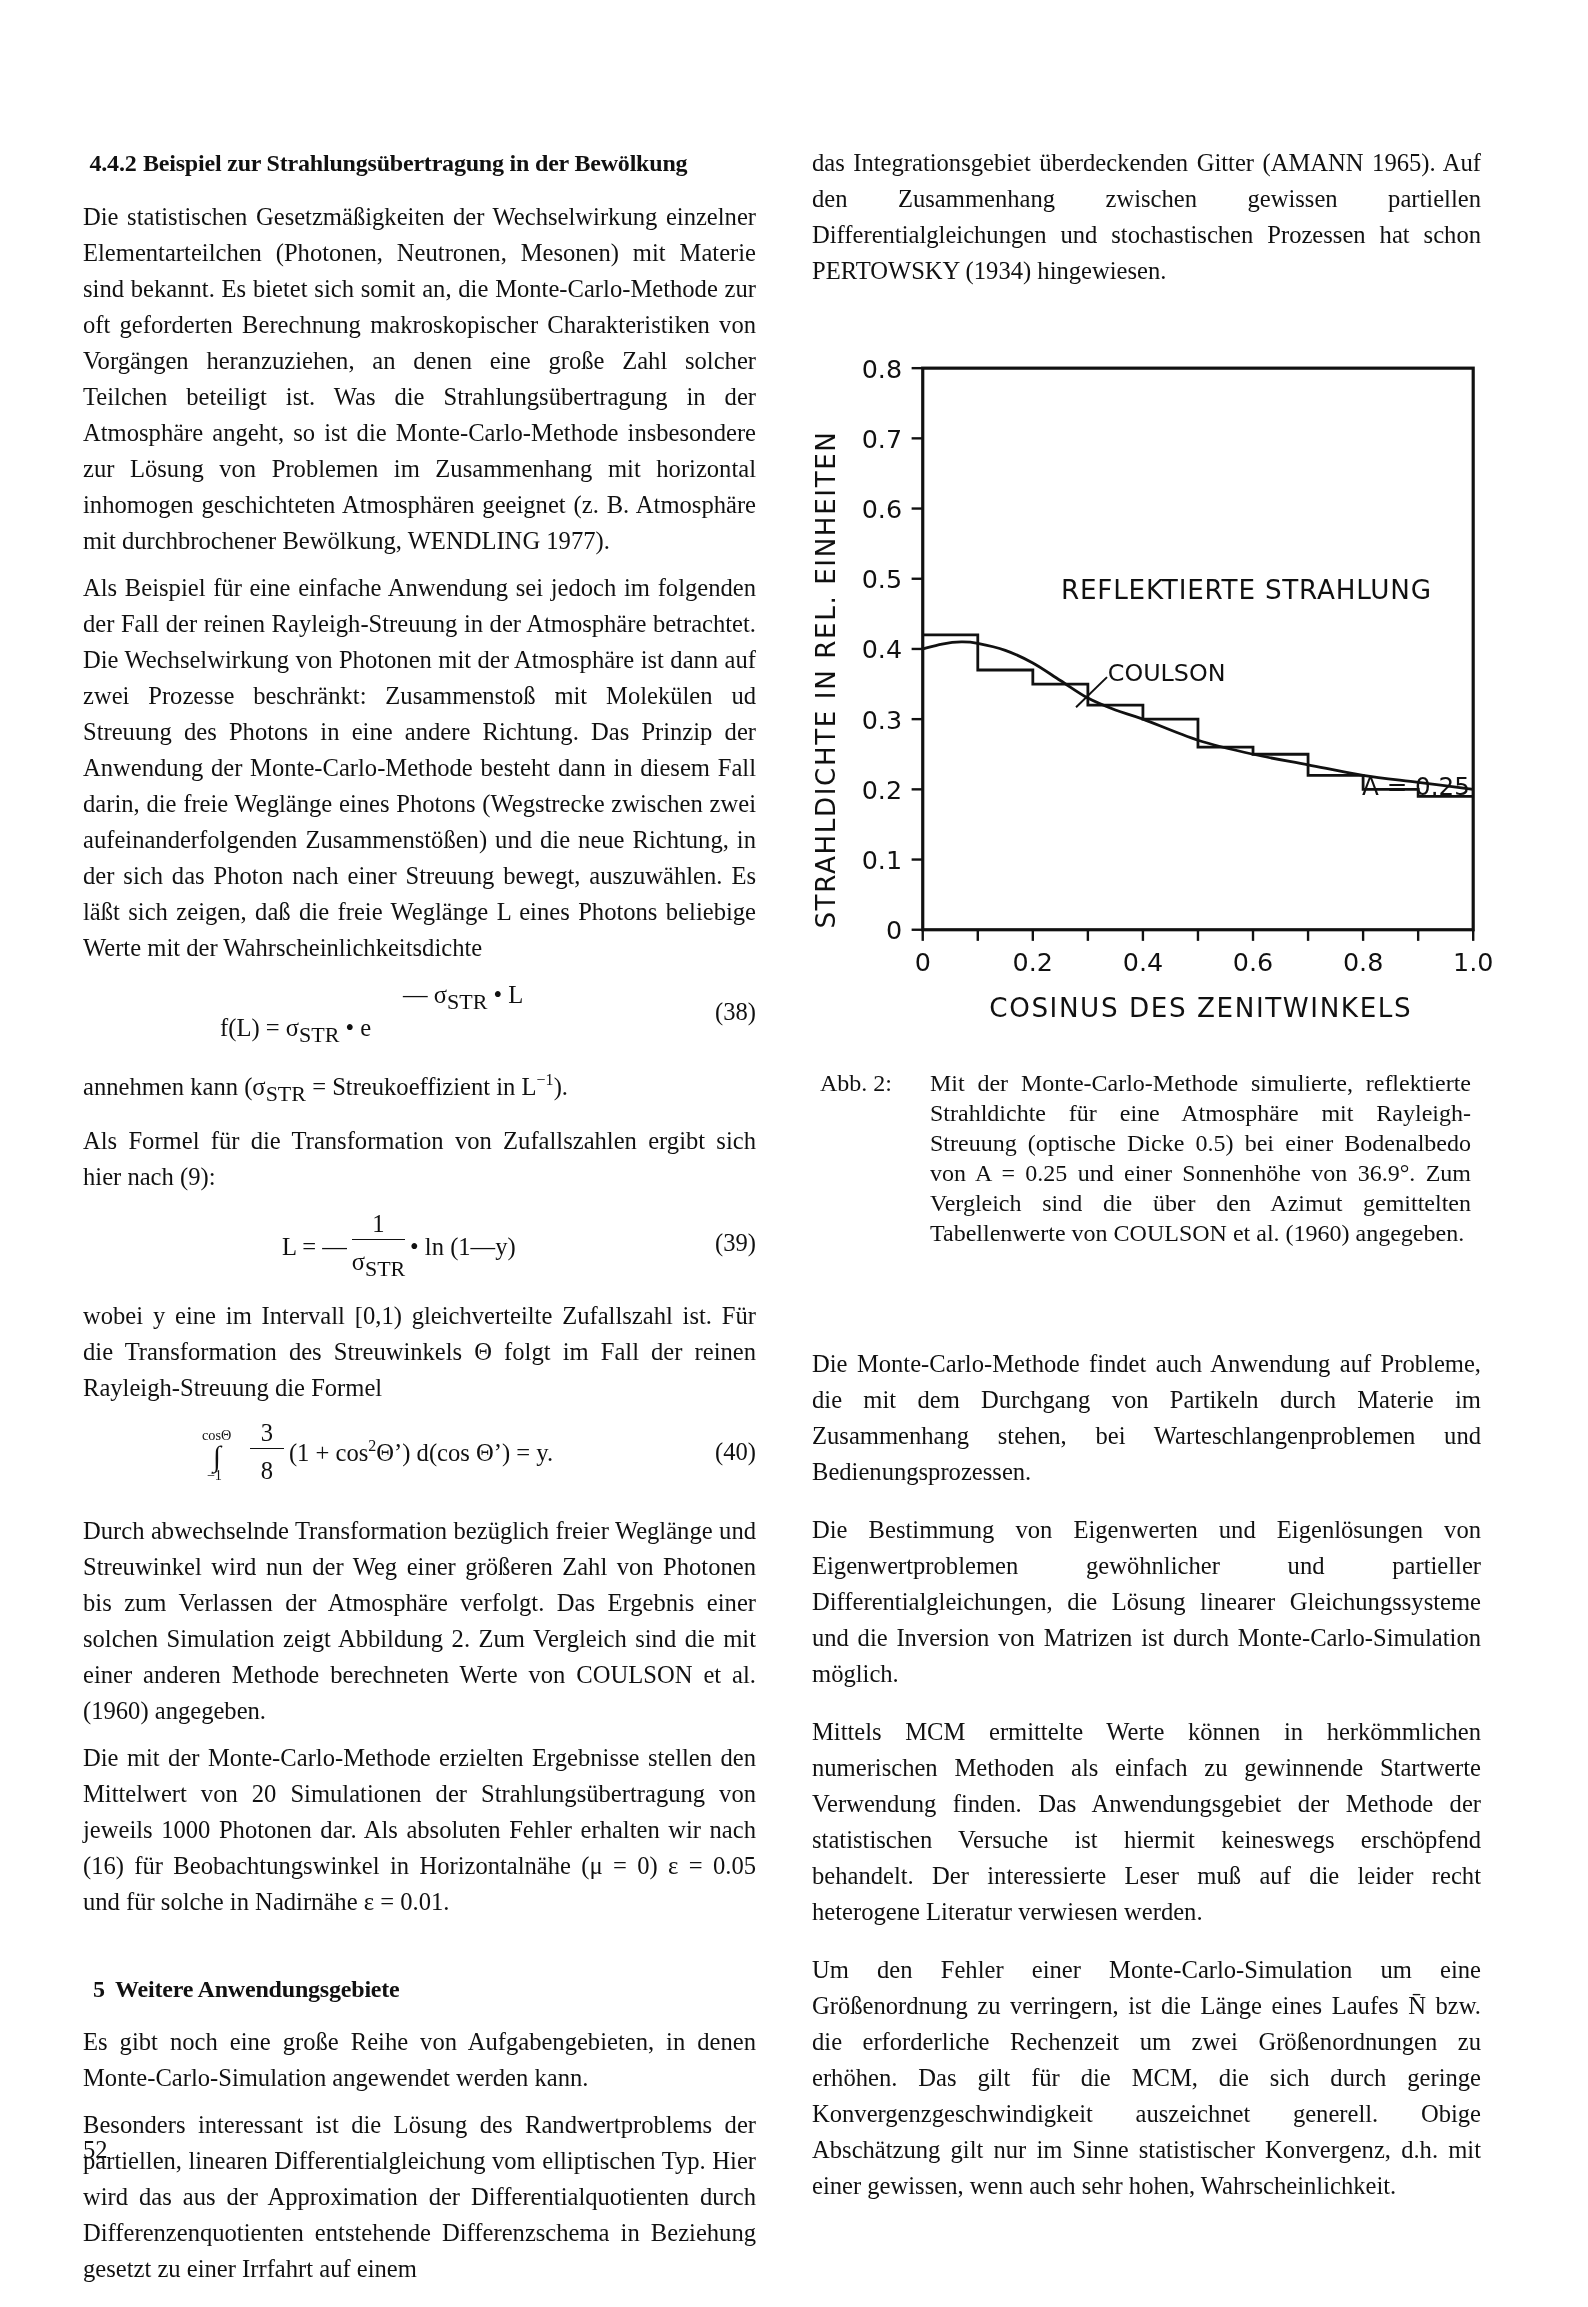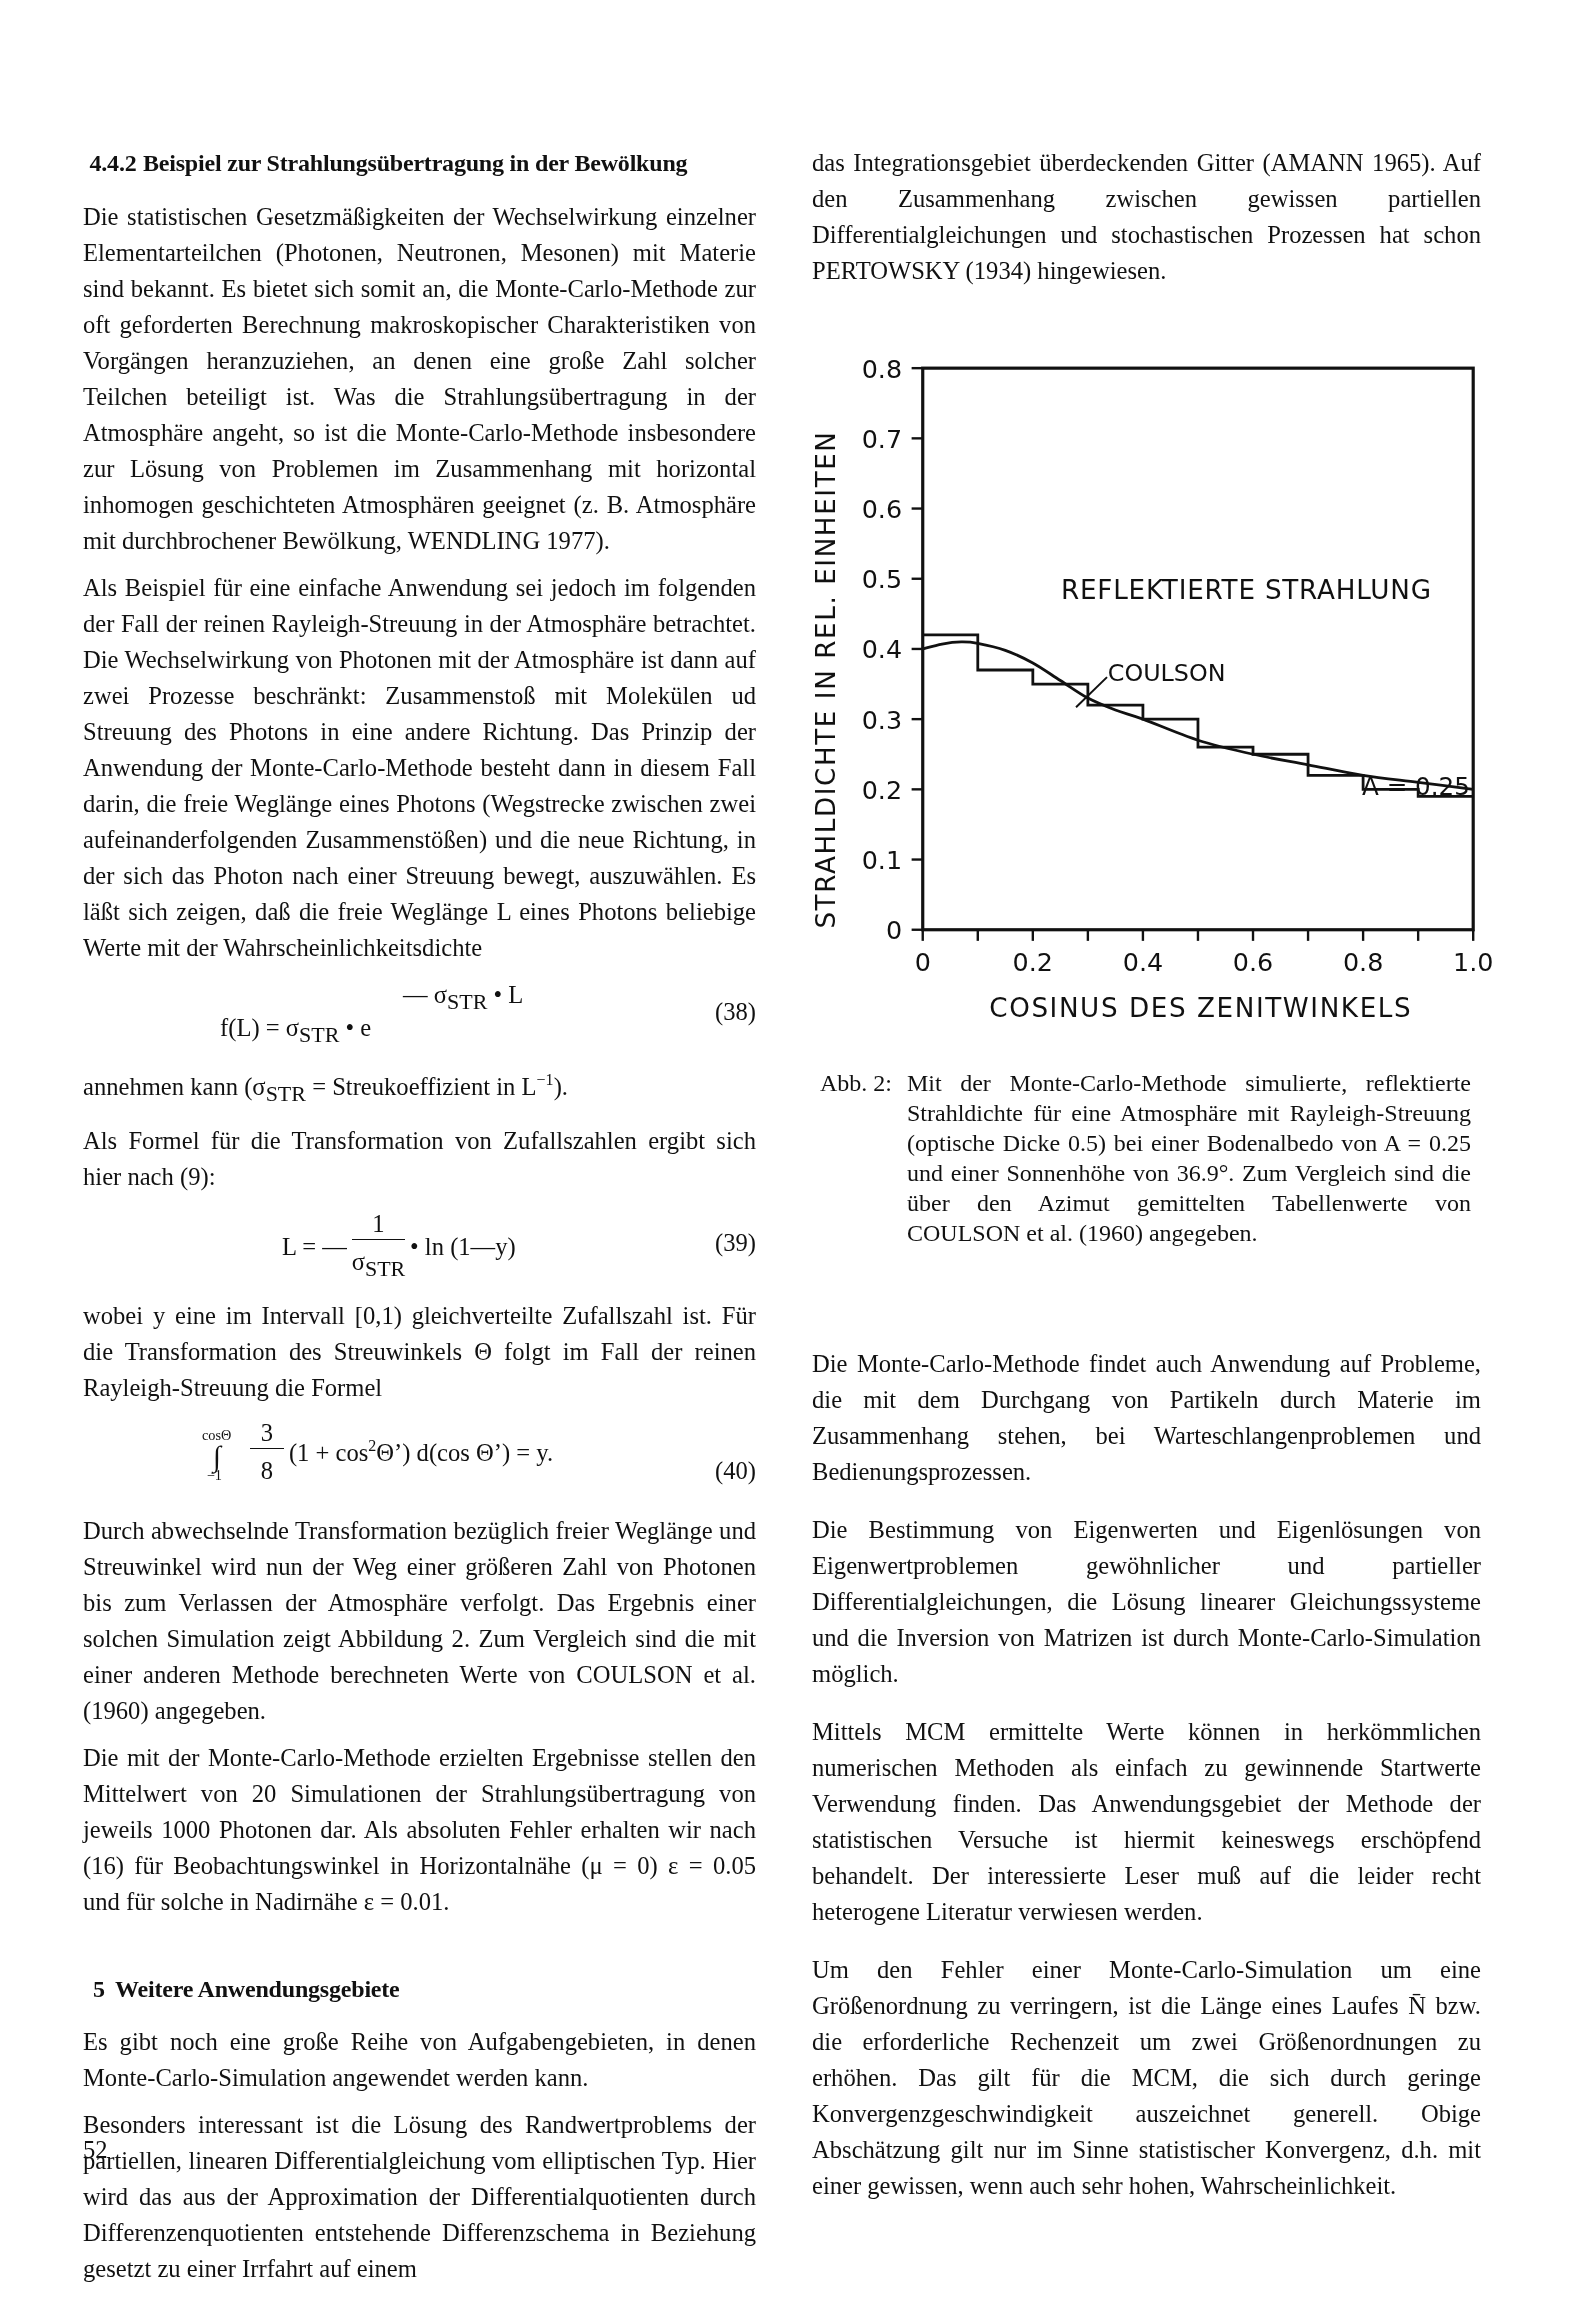--- a/index.html
+++ b/index.html
@@ -23,21 +23,21 @@
   .integral { display: inline-block; vertical-align: middle; text-align: center; position: relative; width: 43px; height: 76px; }
   .integral .up { position: absolute; top: 0; left: 0; font-size: 14.3px; }
   .integral .sym { position: absolute; top: 20.6px; left: 11px; font-size: 29px; }
   .integral .lo { position: absolute; bottom: 0; left: 4.8px; font-size: 14.3px; }
   .page-number { position: absolute; left: 83px; top: 2136px; font-size: 24.6px; }
   .chart { position: absolute; left: 794px; top: 334px; width: 715px; height: 699px; }
   .chart svg { width: 715px; height: 699px; display: block; }
   .chart text { font-family: "DejaVu Sans", sans-serif; fill: #111; }
   .caption { position: absolute; left: 820px; top: 1068px; width: 651px; font-size: 24px; line-height: 30px; }
   .caption .lbl { position: absolute; left: 0; top: 0; }
-  .caption .txt { margin-left: 87px; text-align: justify; display: block; }
+  .caption .txt { margin-left: 110px; text-align: justify; display: block; }
   .gap-big { height: 40px; }
 </style>
 </head>
 <body>
 
 <div class="col col-left">
   <div class="heading">
     <span class="num">4.4.2</span><span>Beispiel zur Strahlungsübertragung in der Bewölkung</span>
   </div>
   <p>Die statistischen Gesetzmäßigkeiten der Wechselwirkung einzelner Elementarteilchen (Photonen, Neutronen, Mesonen) mit Materie sind bekannt. Es bietet sich somit an, die Monte-Carlo-Methode zur oft geforderten Berechnung makroskopischer Charakteristiken von Vorgängen heranzuziehen, an denen eine große Zahl solcher Teilchen beteiligt ist. Was die Strahlungsübertragung in der Atmosphäre angeht, so ist die Monte-Carlo-Methode insbesondere zur Lösung von Problemen im Zusammenhang mit horizontal inhomogen geschichteten Atmosphären geeignet (z. B. Atmosphäre mit durchbrochener Bewölkung, WENDLING 1977).</p>
@@ -60,21 +60,21 @@
     </div>
     <span class="eqnum" style="top:19px;">(39)</span>
   </div>
 
   <p>wobei y eine im Intervall [0,1) gleichverteilte Zufallszahl ist. Für die Transformation des Streuwinkels Θ folgt im Fall der reinen Rayleigh-Streuung die Formel</p>
 
   <div class="eq" style="height:86px;">
     <div class="body" style="left:119px; top:0; white-space:nowrap;">
       <span class="integral"><span class="up">cosΘ</span><span class="sym">∫</span><span class="lo">−1</span></span><span class="frac"><span class="n">3</span><span class="d">8</span></span><span>(1 + cos</span><span class="sup">2</span><span>Θ’) d(cos Θ’) = y.</span>
     </div>
-    <span class="eqnum" style="top:36px;">(40)</span>
+    <span class="eqnum" style="top:17px;">(40)</span>
   </div>
 
   <p>Durch abwechselnde Transformation bezüglich freier Weglänge und Streuwinkel wird nun der Weg einer größeren Zahl von Photonen bis zum Verlassen der Atmosphäre verfolgt. Das Ergebnis einer solchen Simulation zeigt Abbildung 2. Zum Vergleich sind die mit einer anderen Methode berechneten Werte von COULSON et al. (1960) angegeben.</p>
   <p>Die mit der Monte-Carlo-Methode erzielten Ergebnisse stellen den Mittelwert von 20 Simulationen der Strahlungsübertragung von jeweils 1000 Photonen dar. Als absoluten Fehler erhalten wir nach (16) für Beobachtungswinkel in Horizontalnähe (μ = 0) ε = 0.05 und für solche in Nadirnähe ε = 0.01.</p>
   <div class="gap-big"></div>
   <div class="heading heading5">
     <span class="num">5</span><span>Weitere Anwendungsgebiete</span>
   </div>
   <p>Es gibt noch eine große Reihe von Aufgabengebieten, in denen Monte-Carlo-Simulation angewendet werden kann.</p>
   <p>Besonders interessant ist die Lösung des Randwertproblems der partiellen, linearen Differentialgleichung vom elliptischen Typ. Hier wird das aus der Approximation der Differentialquotienten durch Differenzenquotienten entstehende Differenzschema in Beziehung gesetzt zu einer Irrfahrt auf einem</p>

